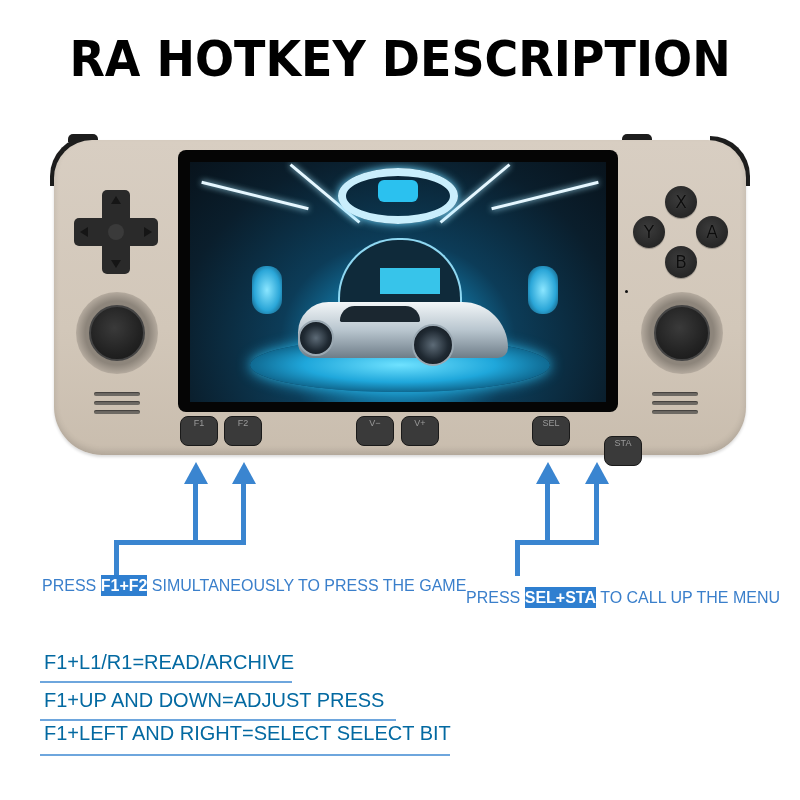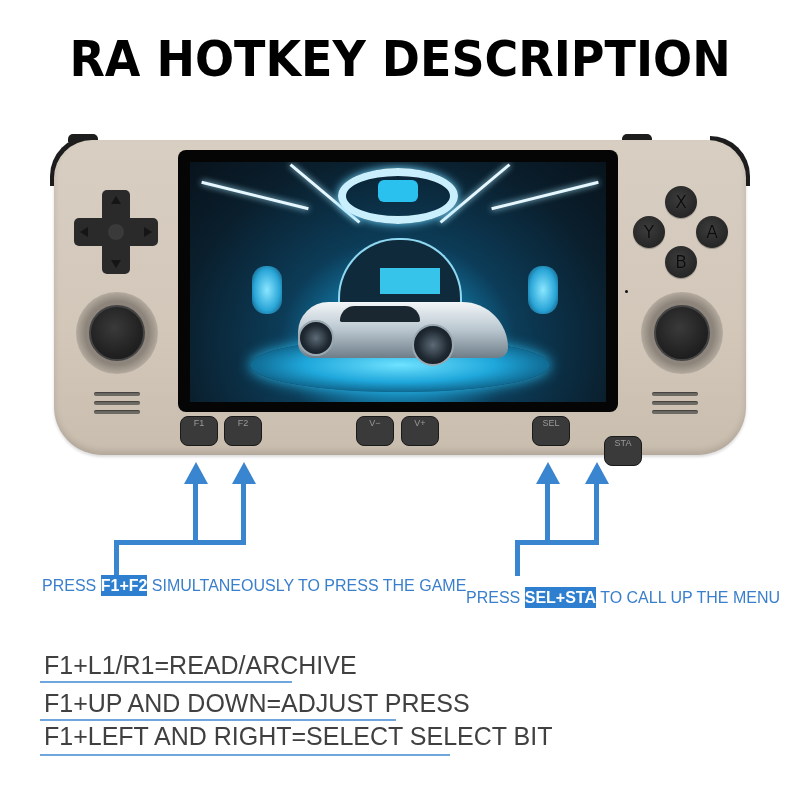--- a/index.html
+++ b/index.html
@@ -63,21 +63,21 @@
 
     
     .line { position: absolute; background: #3a85d0; }
     .arrowhead { position: absolute; width: 0; height: 0; border-left: 12px solid transparent; border-right: 12px solid transparent; border-bottom: 22px solid #3a85d0; }
 
     .press-line {
       position: absolute; font-size: 16px; color: #3a7fcb; white-space: nowrap; letter-spacing: 0px;
     }
     .hl { background: #2f7fd0; color: #fff; font-weight: bold; padding: 2px 0; }
 
-    .hotkey { position: absolute; left: 44px; font-size: 25px; color: #404040; white-space: nowrap; }
+    .hotkey { position: absolute; left: 44px; font-size: 20px; color: #0369a1; white-space: nowrap; }
     .underline { position: absolute; left: 40px; height: 2px; background: #6ea6dd; }
   </style>
 </head>
 <body>
 
 <div class="title">RA HOTKEY DESCRIPTION</div>
 
 <div class="shoulder sh-l1"></div>
 <div class="shoulder sh-l2"></div>
 <div class="shoulder sh-r1"></div>

